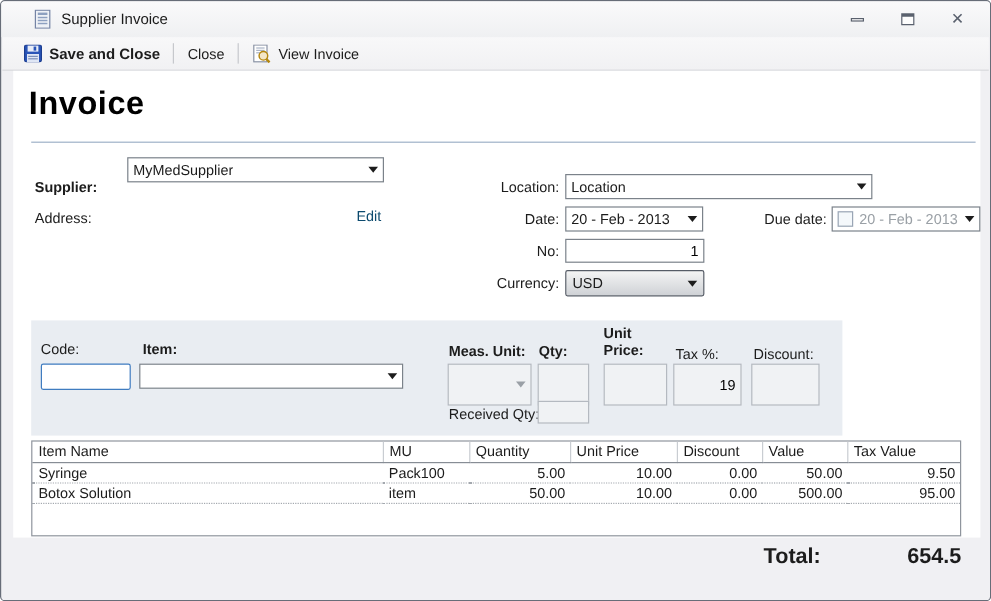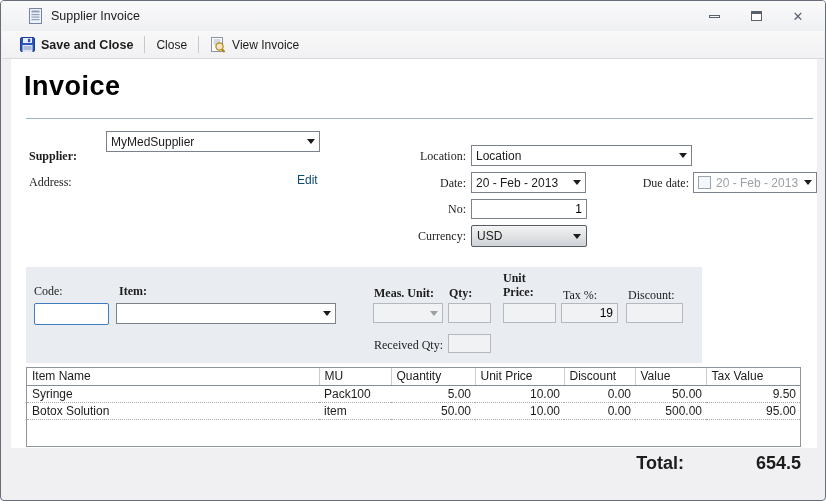--- a/index.html
+++ b/index.html
@@ -39,21 +39,21 @@
   .tb-item.bold { font-weight: bold; font-size: 12.5px; }
   .tb-sep { width: 1px; height: 17px; background: #c6c8cc; margin: 0 3px; }
 
   
   .content { position: absolute; left: 10px; top: 58px; width: 806px; height: 389px; background: #ffffff; }
 
   .page-title { position: absolute; left: 23px; top: 70px; font-size: 27px; font-weight: bold; letter-spacing: 0.5px; color: #000; }
   .title-rule { position: absolute; left: 25px; top: 117px; width: 787px; height: 0; border-top: 1px solid #9fb1c8; }
 
   
-  .lbl { position: absolute; white-space: nowrap; color: #1c1c1c; font-family: Liberation Serif, serif; }
+  .lbl { position: absolute; white-space: nowrap; color: #1c1c1c; }
   .lbl.b { font-weight: bold; }
   .rlbl { text-align: right; }
 
   .combo, .tinput {
     position: absolute; height: 21px; background: #fff;
     border: 1px solid #7b828a; display: flex; align-items: center;
     padding: 0 4px; font-size: 12px;
   }
   .combo { justify-content: space-between; cursor: default; }
   .arrow-dn { width: 0; height: 0; border-left: 4px solid transparent; border-right: 4px solid transparent; border-top: 5px solid #1c1c1c; margin-left: 4px; }
@@ -79,21 +79,21 @@
     position: absolute; left: 470px; top: 224px; width: 116px; height: 22px;
     background: linear-gradient(#f4f4f4, #cfd2d6);
     border: 1px solid #565c66; border-radius: 2px;
     display: flex; align-items: center; justify-content: space-between; padding: 0 5px; cursor: default;
   }
 
   
   .entry-panel { position: absolute; left: 25px; top: 266px; width: 676px; height: 96px; background: #e9edf2; }
 
   .mini, .mini-combo {
-    position: absolute; height: 20px; border: 1px solid #b4b9c0; background: #f0f2f4;
+    position: absolute; height: 35px; border: 1px solid #b4b9c0; background: #f0f2f4;
     font-family: "Liberation Sans", sans-serif; font-size: 12px; padding: 0 4px;
   }
   .mini-combo { display: flex; align-items: center; justify-content: flex-end; }
   .code-input {
     position: absolute; left: 33px; top: 302px; width: 75px; height: 22px;
     border: 1px solid #3f7cc0; border-radius: 2px; background: #fff;
     font-family: "Liberation Sans", sans-serif; font-size: 12px; padding: 0 4px;
   }
   .addline-btn {
     position: absolute; left: 705px; top: 289px; width: 86px; height: 44px;
@@ -192,21 +192,21 @@
 
   <div class="lbl b" style="left:28px; top:148px;">Supplier:</div>
   <div class="combo" style="left:105px; top:130px; width:214px;gap:40px;">
     <span class="cval">MyMedSupplier</span>
     <span class="arrow-dn"></span>
   </div>
   <div class="lbl" style="left:28px; top:174px;">Address:</div>
   <a class="link" style="left:296px; top:172px;">Edit</a>
 
   <div class="lbl rlbl" style="left:395px; top:148px; width:70px;">Location:</div>
-  <div class="combo" style="left:470px; top:144px; width:221px;">
+  <div class="combo" style="left:470px; top:144px; width:256px;">
     <span class="cval">Location</span>
     <span class="arrow-dn"></span>
   </div>
 
   <div class="lbl rlbl" style="left:395px; top:175px; width:70px;">Date:</div>
   <div class="combo" style="left:470px; top:171px; width:115px;">
     <span class="cval">20 - Feb - 2013</span>
     <span class="arrow-dn"></span>
   </div>
 

